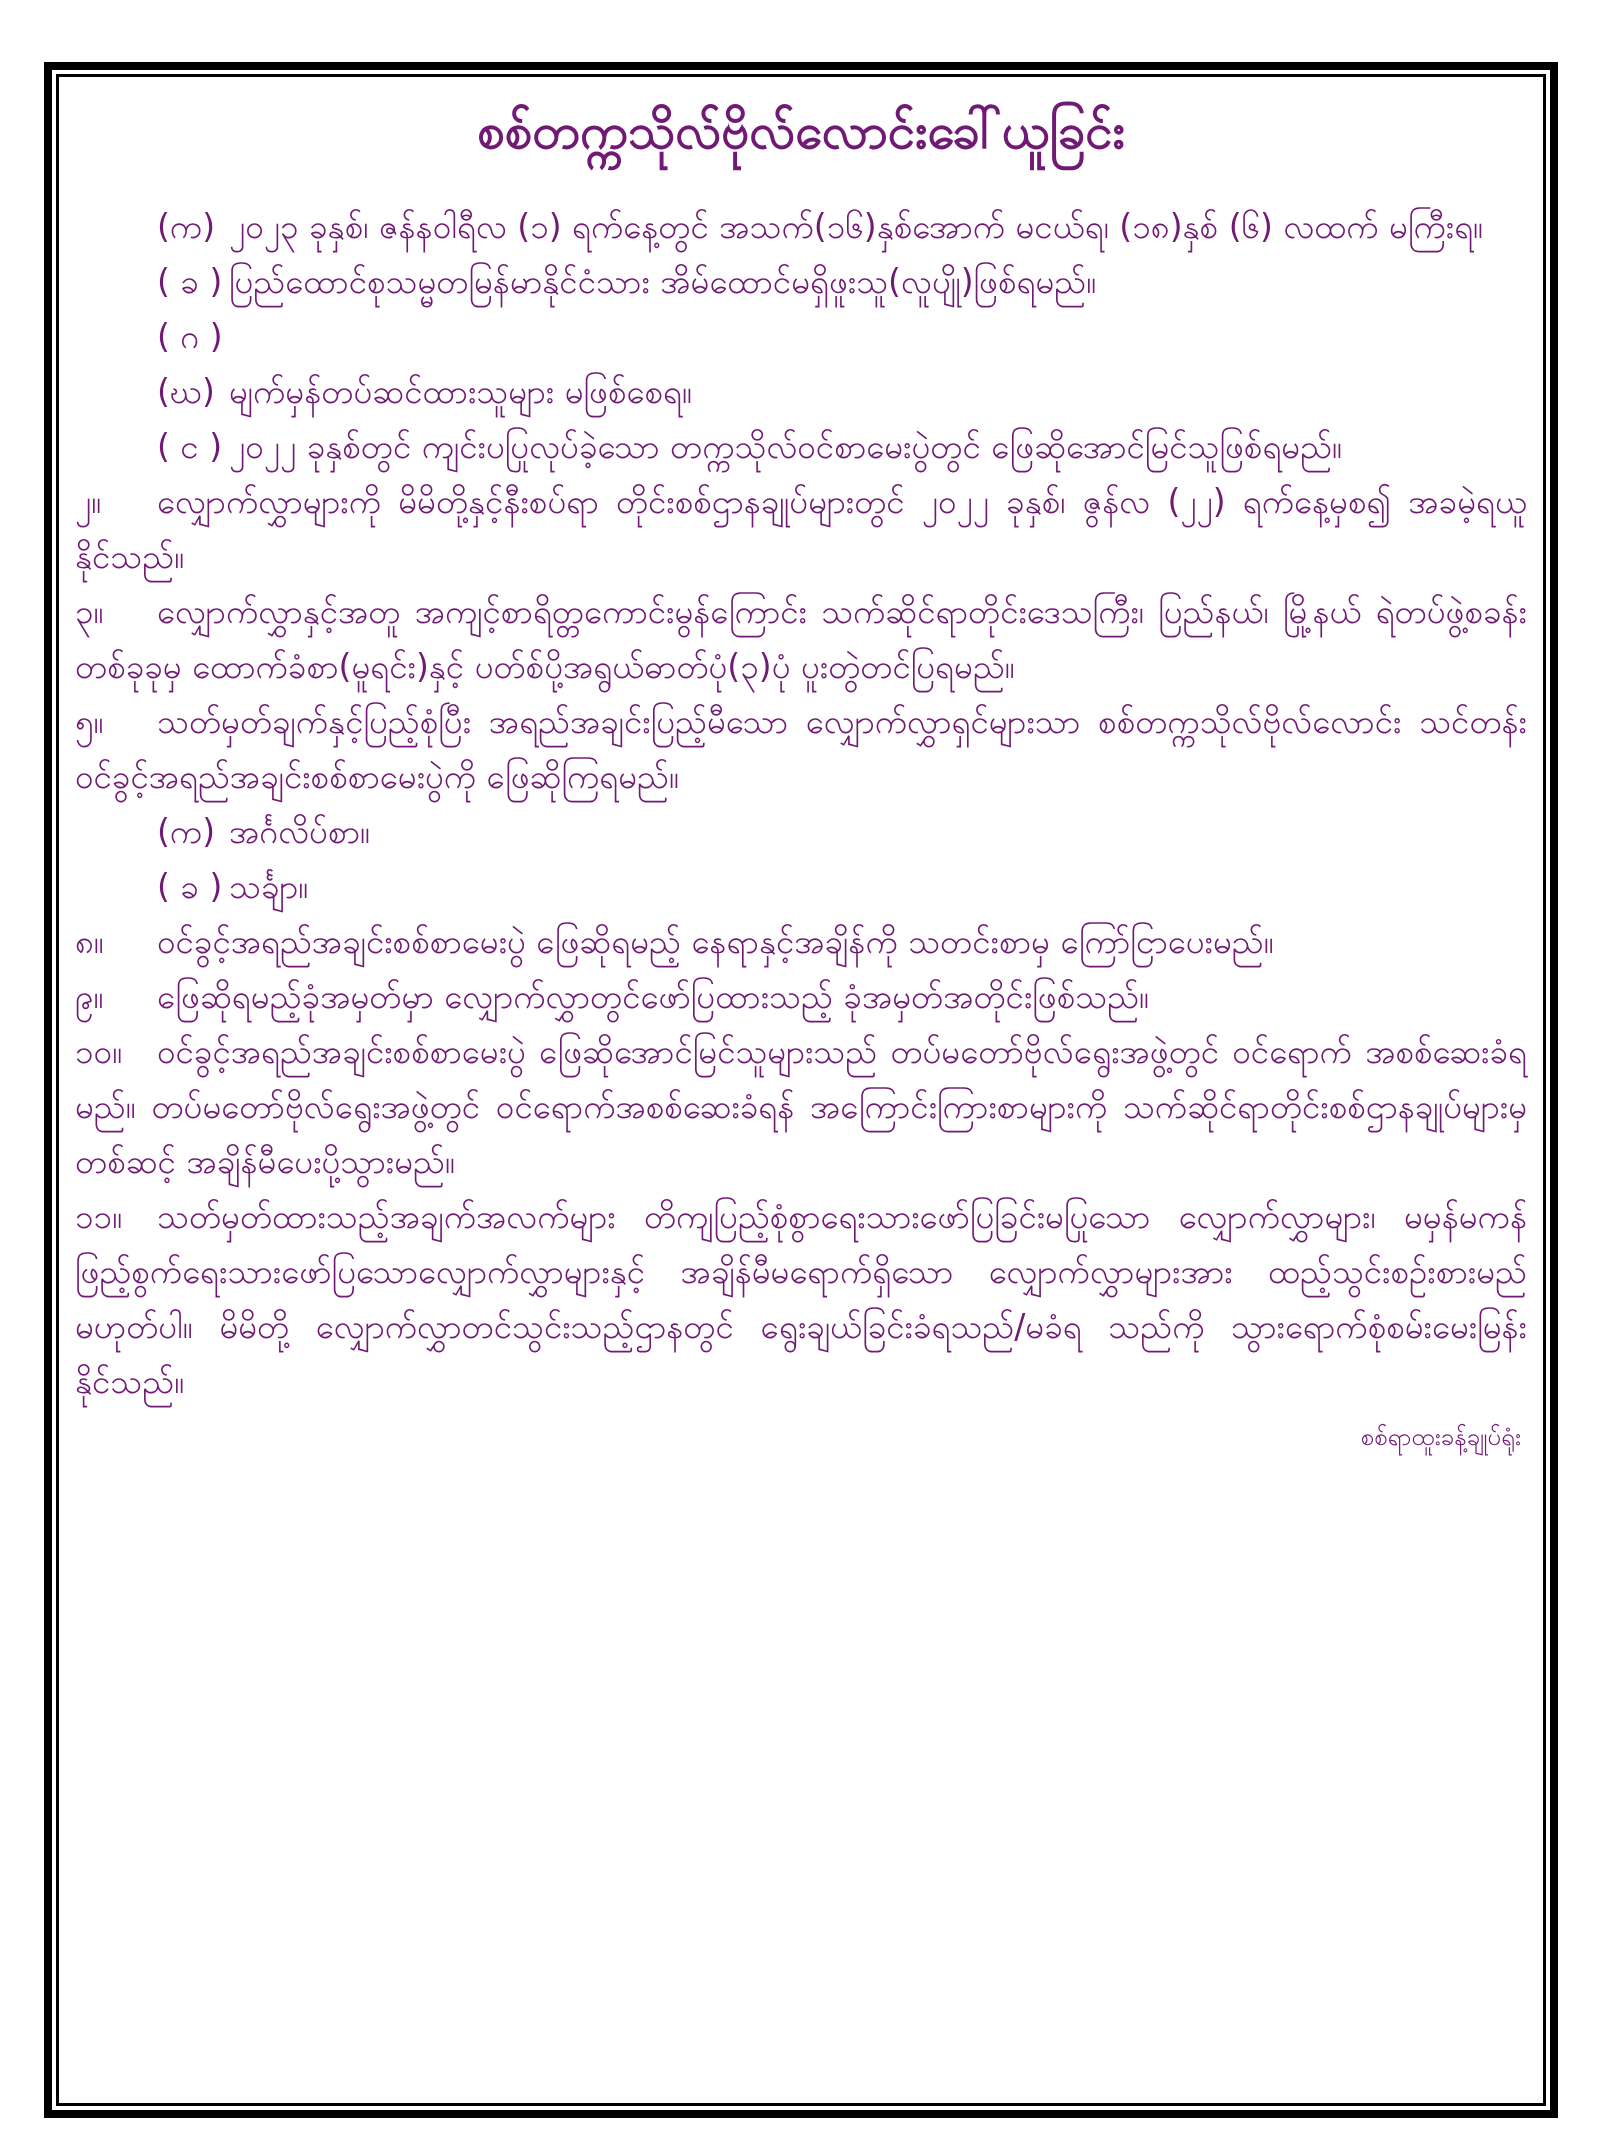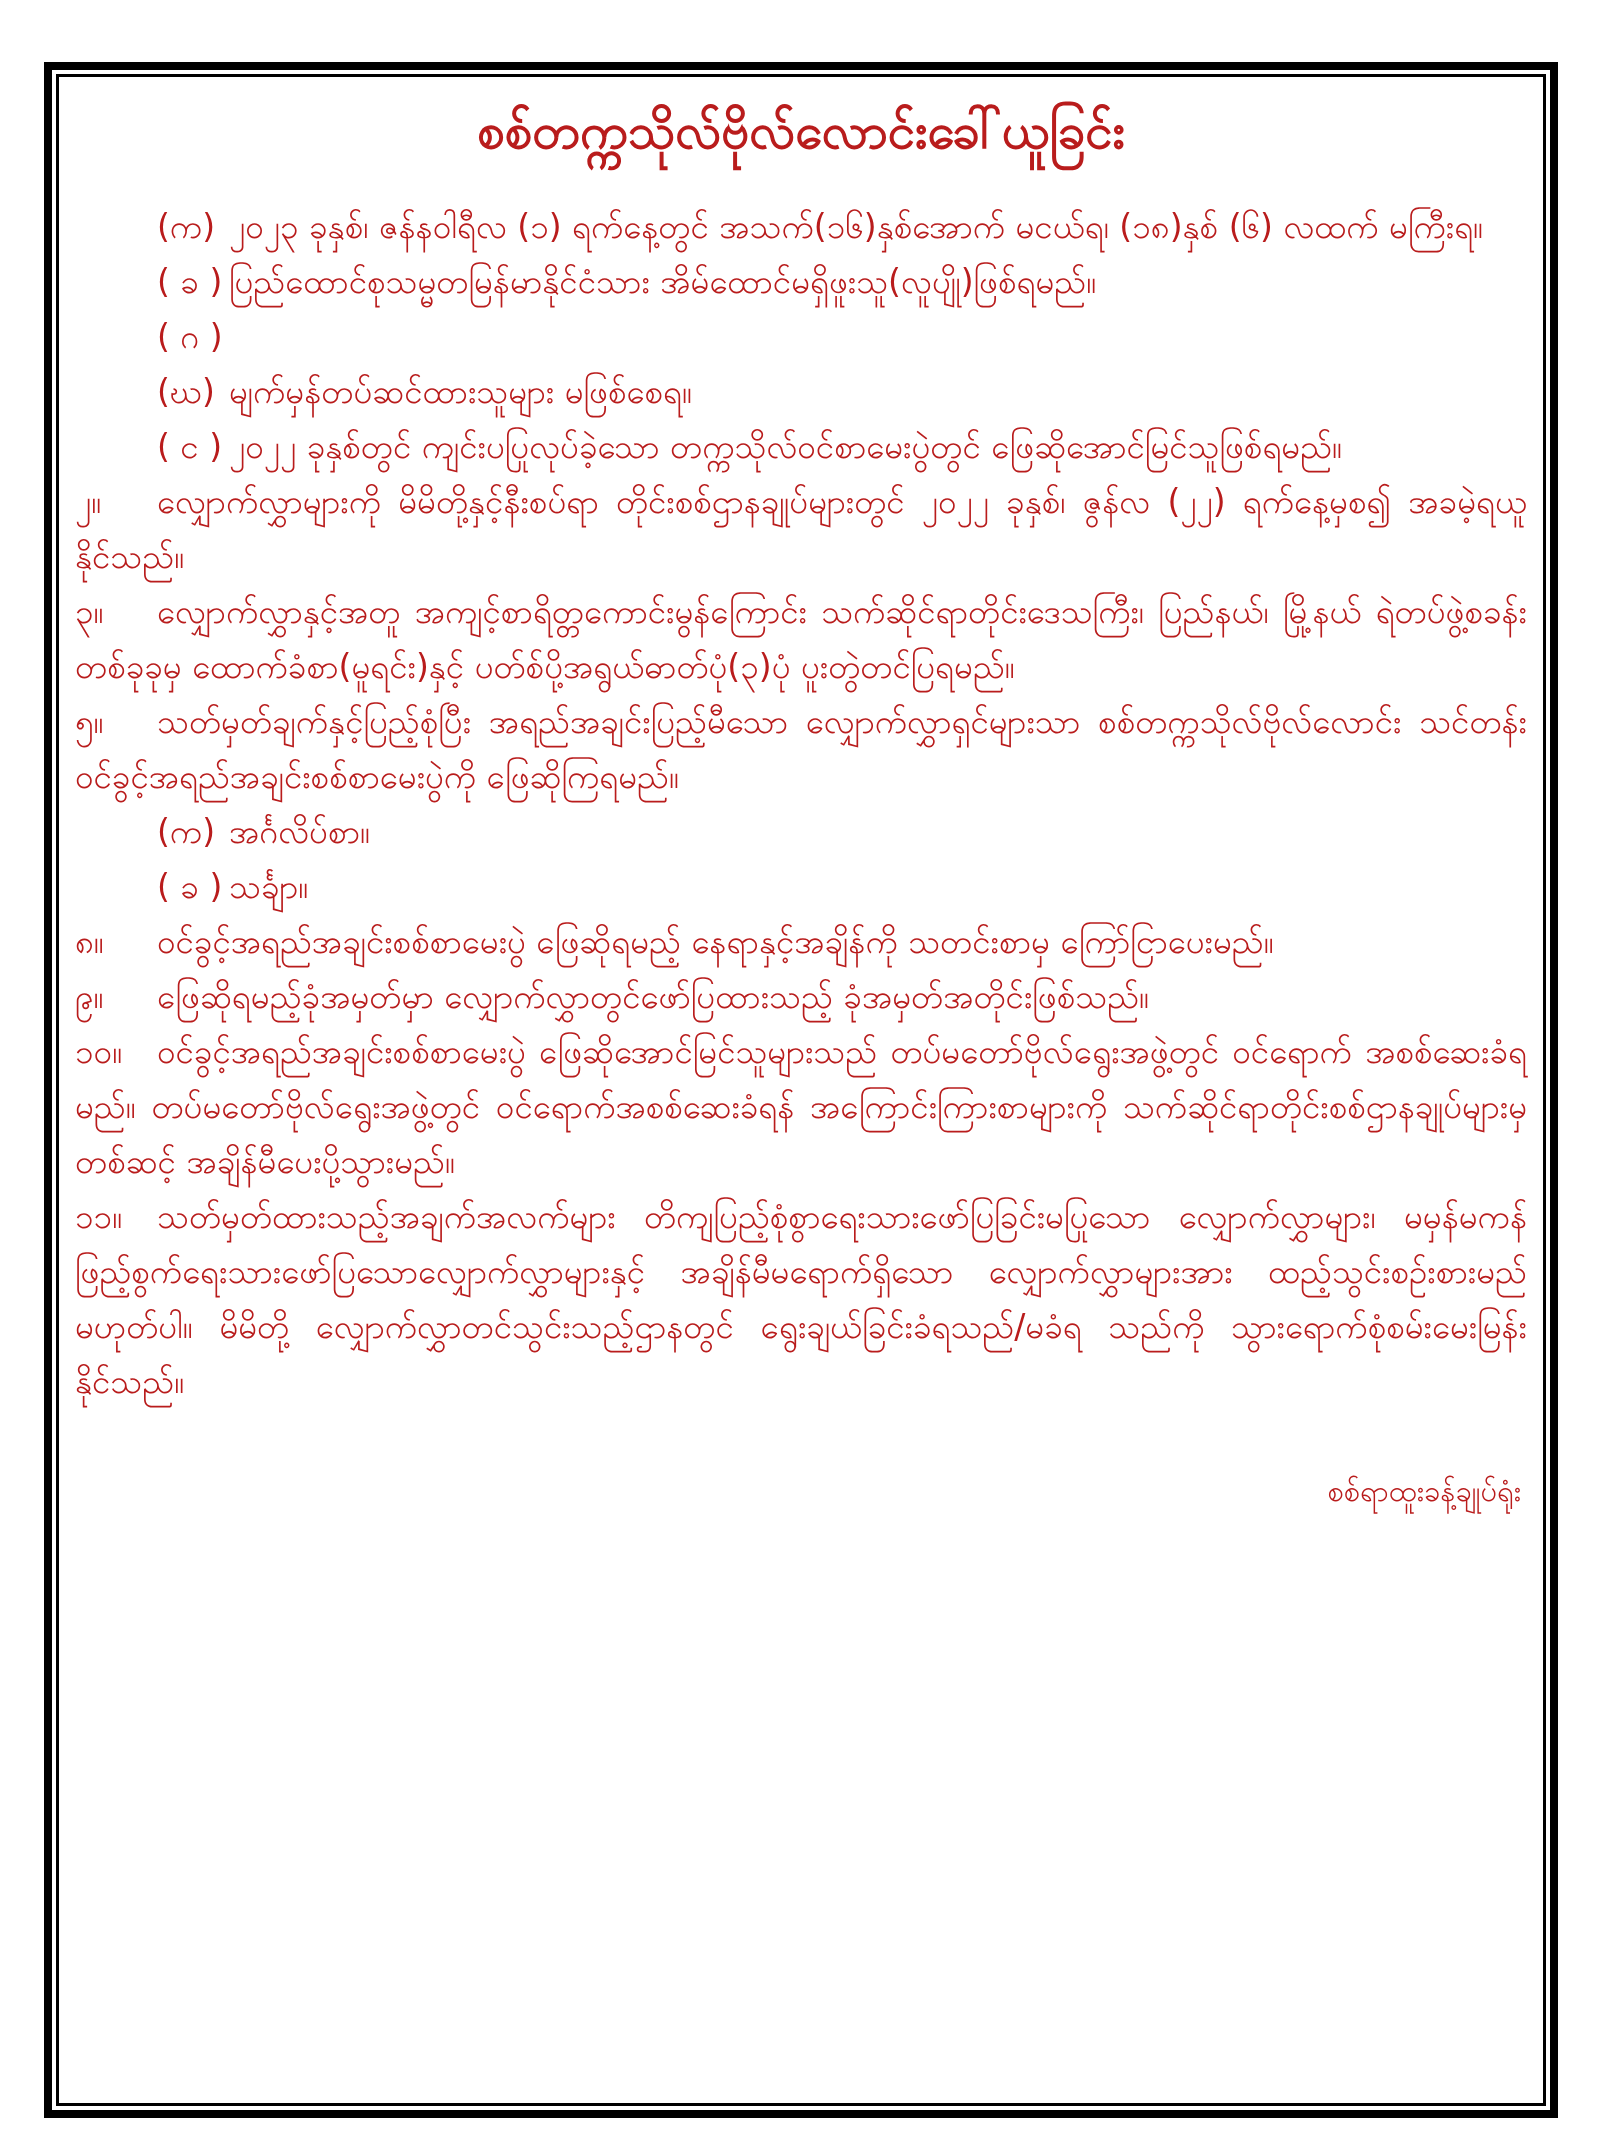--- a/index.html
+++ b/index.html
@@ -6,21 +6,21 @@
     margin: 0;
     padding: 0;
     background: #ffffff;
   }
   .page {
     position: relative;
     width: 1602px;
     height: 2154px;
     background: #ffffff;
     font-family: "DejaVu Sans", sans-serif;
-    color: #b91c1c;
+    color: #701a75;
   }
   
   .frame {
     position: absolute;
     left: 44px;
     top: 62px;
     width: 1514px;
     height: 2056px;
     border: 8px solid #000000;
     box-sizing: border-box;
@@ -61,23 +61,22 @@
     flex: 0 0 72px;
   }
   .stext {
     flex: 1 1 auto;
     text-align: justify;
   }
   .b {
     font-weight: normal;
   }
   .sig {
-    margin-top: 54px;
     text-align: right;
-    font-size: 29px;
+    font-size: 24px;
     line-height: 56px;
     padding-right: 6px;
   }
 </style>
 </head>
 <body>
 
 <div class="page">
   <div class="frame">
     <div class="frame-inner">

